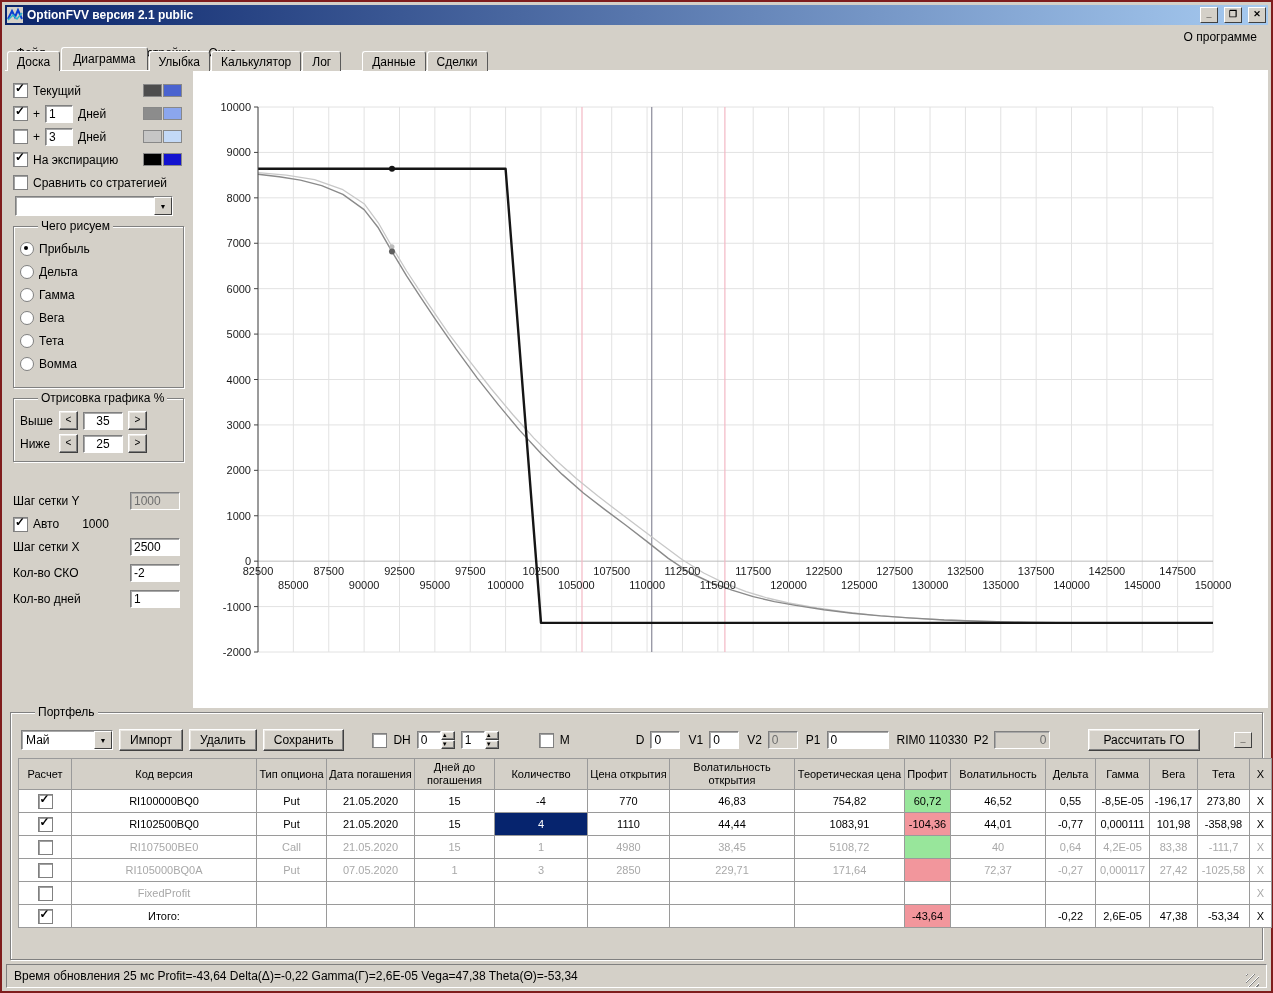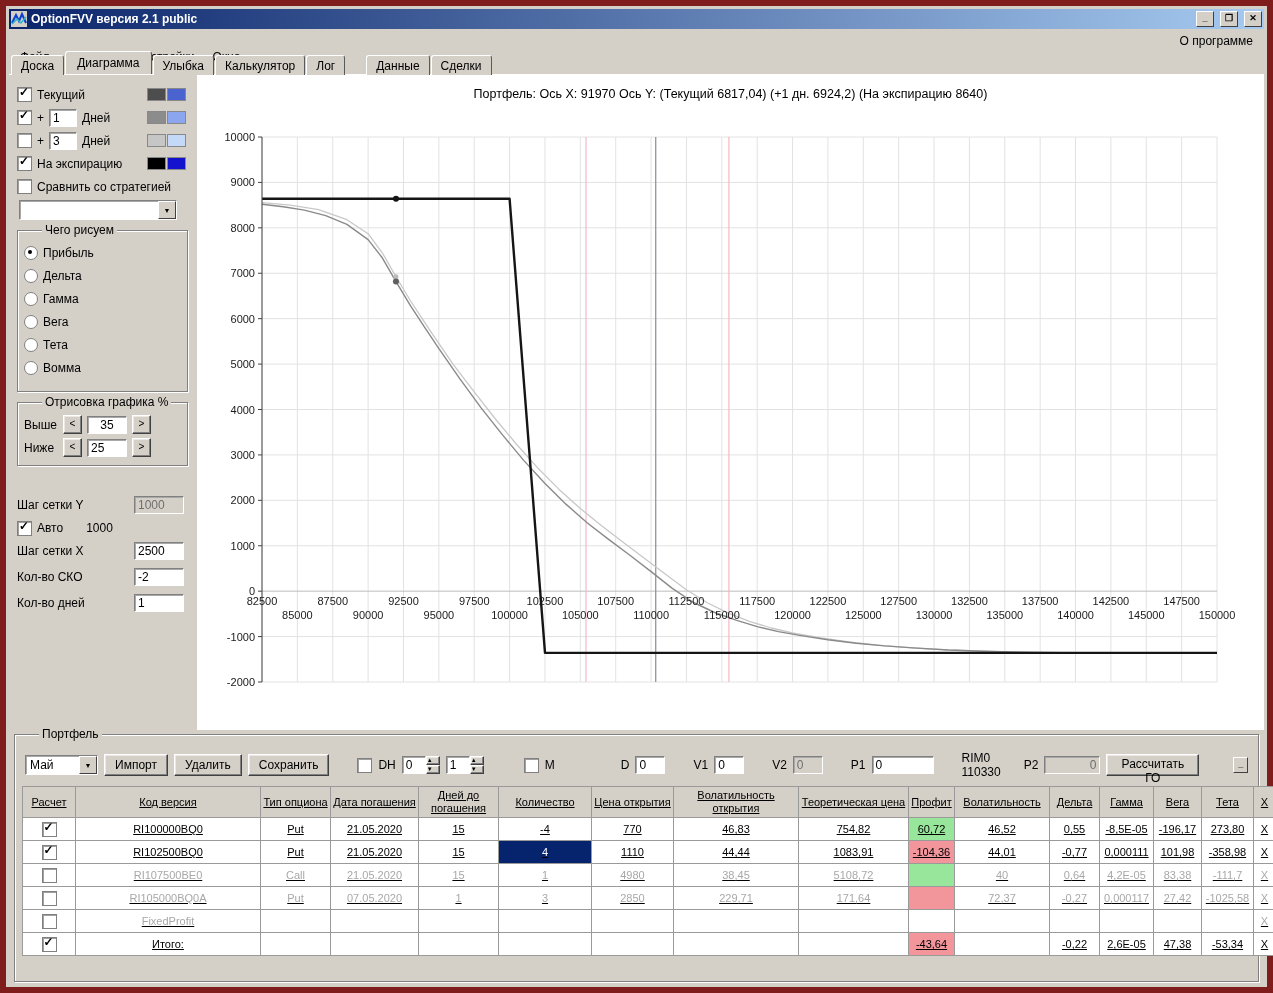--- a/index.html
+++ b/index.html
@@ -1,18 +1,18 @@
 <!DOCTYPE html>
 <html><head>
 <meta charset="utf-8">
 <style>
   html,body{margin:0;padding:0;}
   body{width:1273px;height:993px;overflow:hidden;background:#808080;
        font-family:"Liberation Sans",sans-serif;font-size:12px;color:#000;}
-  .window{width:1273px;height:993px;background:#d4d0c8;border:6px solid #7f1d1d;
+  .window{width:1273px;height:993px;background:#d4d0c8;border:2px solid #7f1d1d;
           box-sizing:border-box;padding:3px;display:flex;flex-direction:column;}
   
   .titlebar{height:20px;flex:none;background:linear-gradient(90deg,#0a246a,#a6caf0);
             display:flex;align-items:center;padding:0 2px;color:#fff;font-weight:bold;gap:4px;}
   .title-text{flex:1;white-space:nowrap;font-size:12px;}
   .tb-btn{width:16px;height:14px;background:#d4d0c8;border:1px solid;border-color:#fff #404040 #404040 #fff;
           color:#000;font-size:9px;line-height:12px;text-align:center;font-weight:bold;margin-left:2px;cursor:default;}
   .app-icon{width:16px;height:16px;display:inline-block;}
   
   .menubar{height:23px;flex:none;display:flex;align-items:center;padding:0 2px;}
@@ -55,27 +55,27 @@
   .field-row{display:flex;align-items:center;height:26px;}
   .field-row .flab{flex:1;}
   .field-row .tin{width:50px;flex:none;margin-right:8px;}
   
   .chart-wrap{flex:1;background:#fff;padding-top:8px;min-width:0;}
   .chart-title{text-align:center;height:26px;line-height:22px;font-size:12.5px;}
   #chart-svg text{font-family:"Liberation Sans",sans-serif;font-size:11px;fill:#1a1a1a;}
   
   .portfolio{flex:none;height:248px;margin:4px 5px 2px;box-sizing:border-box;}
   .ptoolbar{display:flex;align-items:center;gap:6px;padding:6px 4px 5px;}
-  .ptoolbar .lbl{margin-left:22px;}
+  .ptoolbar .lbl{margin-left:2px;}
   .spin{display:flex;}
   .spin .tin{width:24px;}
   .spin-btns{display:flex;flex-direction:column;width:14px;}
   .spin-btns .btn{height:9px;padding:0;font-size:6px;line-height:7px;}
   table.grid{border-collapse:collapse;table-layout:fixed;width:1253px;margin:2px 0 0 1px;background:#fff;
-             font-size:11px;text-decoration:underline;}
+             font-size:11px;}
   table.grid th,table.grid td{border:1px solid #9a9a9a;text-align:center;overflow:hidden;white-space:nowrap;padding:1px 1px;}
   table.grid th{background:#d4d0c8;font-weight:normal;height:28px;line-height:1.15;font-size:11px;}
   table.grid td{height:20px;}
   table.grid tr.dim td{color:#a8a8a8;}
   td.bg-green{background:#98e69b;}
   td.bg-pink{background:#f2969c;}
   td.selcell{background:#06246e;color:#fff !important;}
   td.xcell{font-size:11px;}
   
   .statusbar{flex:none;height:22px;margin:2px 1px 0;border:1px solid;border-color:#808080 #fff #fff #808080;
@@ -206,21 +206,21 @@
         <span class="group-title">Отрисовка графика %</span>
         <div class="row">
           <span style="width:34px;">Выше</span>
           <span class="btn sbtn">&lt;</span>
           <input class="tin" style="width: 40px; text-align: center;" value="35">
           <span class="btn sbtn">&gt;</span>
         </div>
         <div class="row">
           <span style="width:34px;">Ниже</span>
           <span class="btn sbtn">&lt;</span>
-          <input class="tin" style="width: 40px; text-align: left;" value="25">
+          <input class="tin" style="width: 40px; text-align: center;" value="25">
           <span class="btn sbtn">&gt;</span>
         </div>
       </div>
 
       <div class="field-row" style="margin-top:26px;">
         <span class="flab">Шаг сетки Y</span>
         <input class="tin dis" value="1000" style="">
       </div>
       <div class="row" style="height:20px;">
         <span class="cbx on"></span>
@@ -235,21 +235,20 @@
         <span class="flab">Кол-во СКО</span>
         <input class="tin" value="-2" style="">
       </div>
       <div class="field-row">
         <span class="flab">Кол-во дней</span>
         <input class="tin" value="1" style="">
       </div>
     </div>
 
     <div class="chart-wrap">
-      <div class="chart-title">Портфель: Ось X: 91970 Ось Y:  (Текущий 6817,04)  (+1 дн. 6924,2)  (На экспирацию 8640)</div>
       <svg id="chart-svg" width="1070" height="600">
           <line x1="65" x2="65" y1="28" y2="573" stroke="#e2e2e2" stroke-width="1"></line>
           <line x1="100.37037037037037" x2="100.37037037037037" y1="28" y2="573" stroke="#e2e2e2" stroke-width="1"></line>
           <line x1="135.74074074074073" x2="135.74074074074073" y1="28" y2="573" stroke="#e2e2e2" stroke-width="1"></line>
           <line x1="171.1111111111111" x2="171.1111111111111" y1="28" y2="573" stroke="#e2e2e2" stroke-width="1"></line>
           <line x1="206.48148148148147" x2="206.48148148148147" y1="28" y2="573" stroke="#e2e2e2" stroke-width="1"></line>
           <line x1="241.85185185185185" x2="241.85185185185185" y1="28" y2="573" stroke="#e2e2e2" stroke-width="1"></line>
           <line x1="277.2222222222222" x2="277.2222222222222" y1="28" y2="573" stroke="#e2e2e2" stroke-width="1"></line>
           <line x1="312.5925925925926" x2="312.5925925925926" y1="28" y2="573" stroke="#e2e2e2" stroke-width="1"></line>
           <line x1="347.96296296296293" x2="347.96296296296293" y1="28" y2="573" stroke="#e2e2e2" stroke-width="1"></line>
@@ -546,14 +545,18 @@
             <td>-0,22</td>
             <td>2,6E-05</td>
             <td>47,38</td>
             <td>-53,34</td>
             <td class="xcell">X</td>
           </tr>
         </tbody>
       </table>
   </div>
 
+  <div class="statusbar">
+    <span>Время обновления 25 мс   Profit=-43,64 Delta(Δ)=-0,22 Gamma(Γ)=2,6E-05 Vega=47,38 Theta(Θ)=-53,34</span>
+    <span class="grip"></span>
+  </div>
 
 </div>
 
 </body></html>

